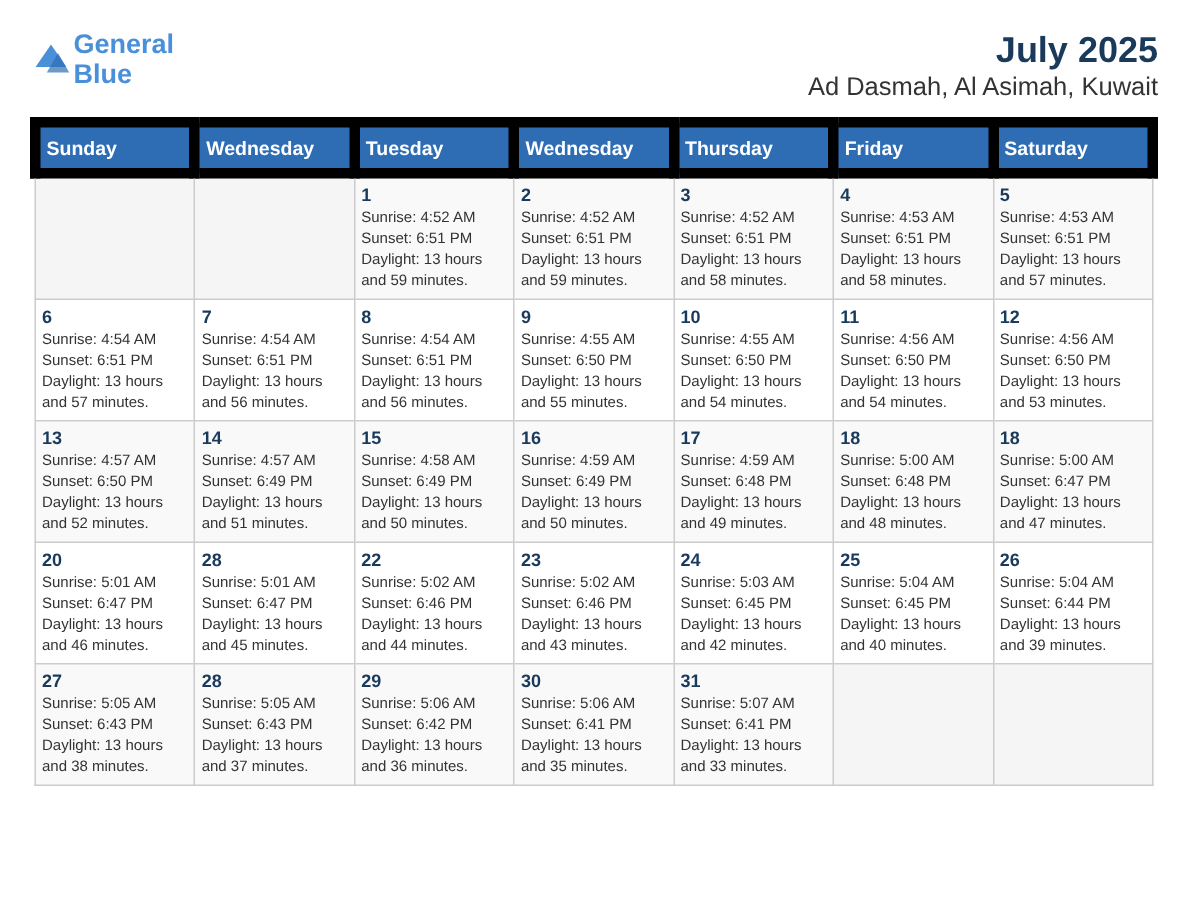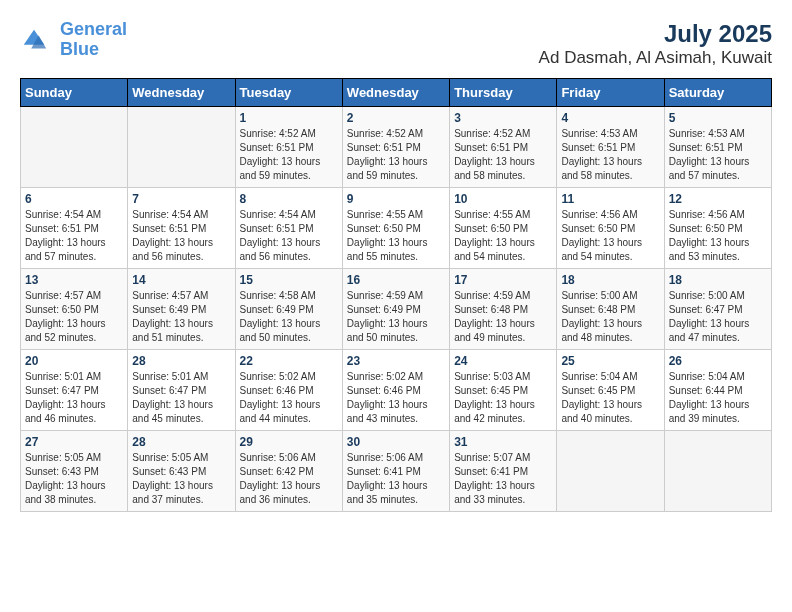--- a/index.html
+++ b/index.html
@@ -12,21 +12,21 @@
     }
     .header {
       display: flex;
       justify-content: space-between;
       align-items: flex-start;
       margin-bottom: 10px;
     }
     .logo {
       display: flex;
       align-items: center;
-      gap: 12px;
+      gap: 1px;
     }
     .logo-text {
       font-size: 18px;
       font-weight: bold;
       color: #1a3a5c;
       line-height: 1.1;
     }
     .logo-text span {
       color: #4a90d9;
     }
@@ -51,21 +51,21 @@
       border-collapse: collapse;
       font-size: 11px;
     }
     thead th {
       background-color: #2e6db4;
       color: #fff;
       padding: 6px 4px;
       text-align: left;
       font-size: 13px;
       font-weight: bold;
-      border: 1px solid #000000;
+      border: 7px solid #000000;
     }
     tbody td {
       border: 1px solid #ccc;
       vertical-align: top;
       padding: 4px;
       width: calc(100% / 7);
       min-height: 70px;
       background: #fff;
     }
     tbody tr:nth-child(odd) td {

